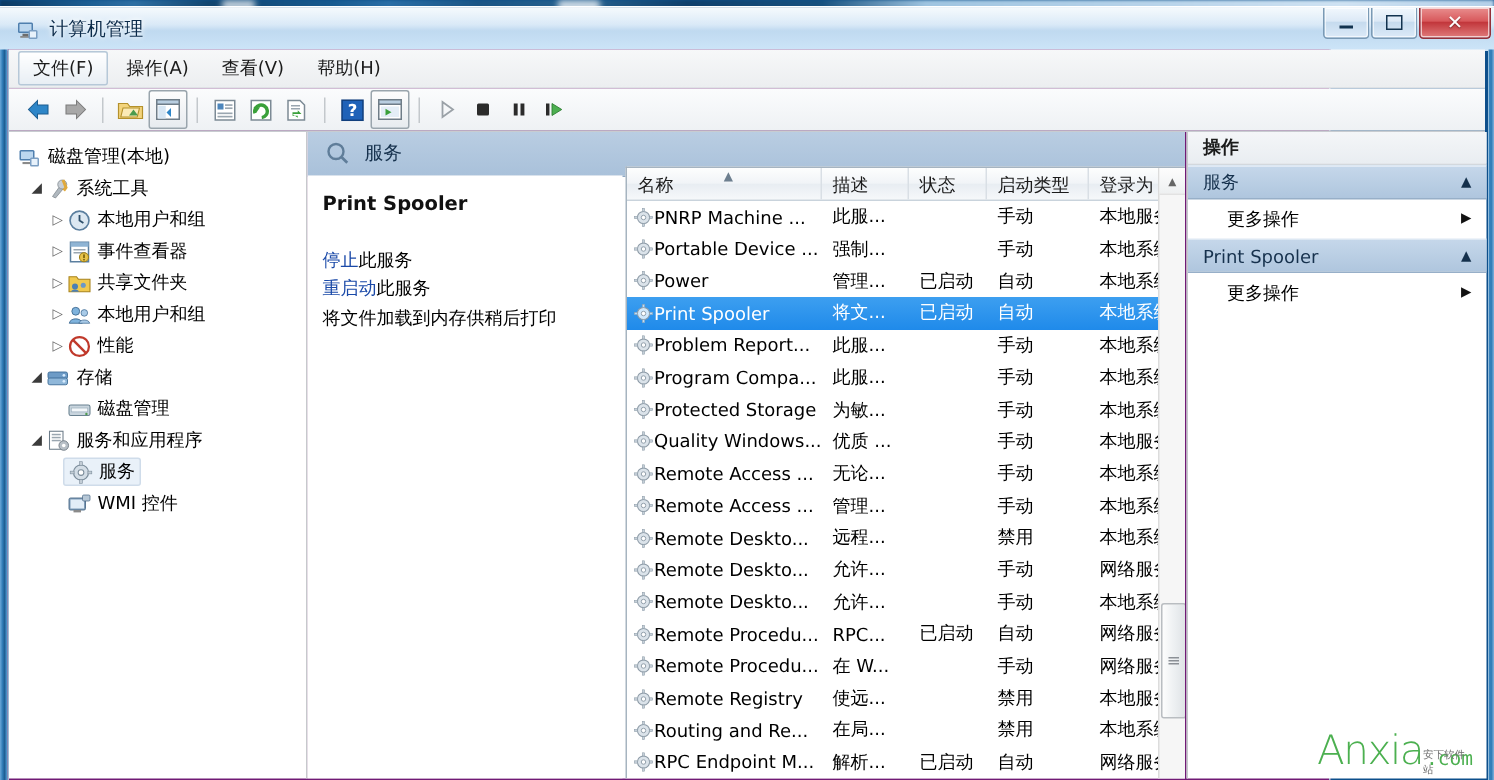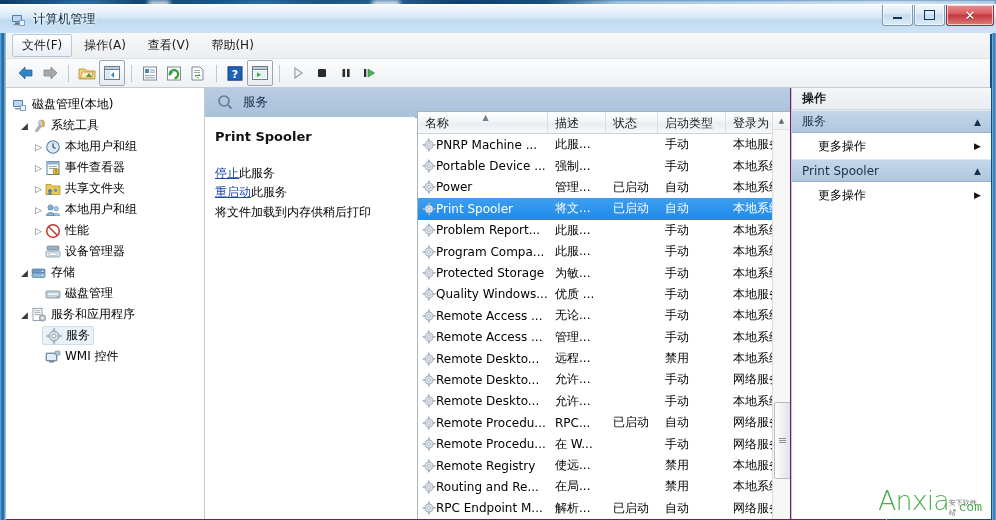--- a/index.html
+++ b/index.html
@@ -145,21 +145,21 @@
     position:absolute; left:38px; top:6px; font-size:12.5px; color:#16314d;
   }
   .mid-header .mh-icon { position:absolute; left:12px; top:6px; width:16px;height:16px;}
 
   .detail {
     position:absolute; left:0; top:29px; width:210px; height:402px;
     background:#fff; padding:12px 10px 0 10px; box-sizing:border-box;
   }
   .detail h1 { margin:0; font-size:13px; font-weight:bold; color:#111; }
   .detail .lnks { margin-top:20px; line-height:19px; }
-  .detail a { color:#1a49a8; text-decoration:underline; cursor:pointer; font-size:12px;}
+  .detail a { color:#1a49a8; cursor:pointer; font-size:12px;}
   .detail .lnk-rest { color:#000; text-decoration:none; }
   .detail .desc-label { margin-top:26px; font-size:12px; color:#000; }
   .detail .desc-text { margin-top:2px; font-size:12px; color:#000; line-height:16px; }
 
   
   .list {
     position:absolute; left:212px; top:23px; width:373px; height:408px;
     background:#fff;
     border:1px solid #a6b4c0; border-right:none; border-bottom:none;
     box-sizing:border-box; overflow:hidden;
@@ -449,28 +449,20 @@
 
             <div class="tnode" style="padding-left:22px;">
               <span class="twist">▷</span>
               <svg class="ticon" viewBox="0 0 16 16">
                 <circle cx="8" cy="8" r="6.3" fill="#ffffff" stroke="#c0392b" stroke-width="1.5"></circle>
                 <path d="M3.8 3.8 L12.2 12.2" stroke="#c0392b" stroke-width="1.6"></path>
               </svg>
               <span class="tlabel">性能</span>
             </div>
 
-            <div class="tnode" style="padding-left:35px;">
-              <svg class="ticon" viewBox="0 0 16 16">
-                <rect x="2" y="2" width="12" height="4" rx="1" fill="#9bb0c2" stroke="#62788a" stroke-width="0.6"></rect>
-                <rect x="1" y="7" width="14" height="6" rx="1" fill="#dfe6ec" stroke="#62788a" stroke-width="0.6"></rect>
-                <rect x="4" y="9" width="8" height="2.6" fill="#ffffff" stroke="#8fa0ad" stroke-width="0.5"></rect>
-              </svg>
-              <span class="tlabel">设备管理器</span>
-            </div>
 
             <div class="tnode" style="padding-left:8px;">
               <span class="twist open">◢</span>
               <svg class="ticon" viewBox="0 0 16 16">
                 <rect x="1" y="4" width="13" height="4.5" rx="1.2" fill="#6d9bc6" stroke="#3d6c96" stroke-width="0.6"></rect>
                 <rect x="1" y="8" width="13" height="4.5" rx="1.2" fill="#8fb7d9" stroke="#3d6c96" stroke-width="0.6"></rect>
                 <circle cx="11.6" cy="6.2" r="0.9" fill="#d8ecff"></circle>
                 <circle cx="11.6" cy="10.2" r="0.9" fill="#d8ecff"></circle>
               </svg>
               <span class="tlabel">存储</span>

